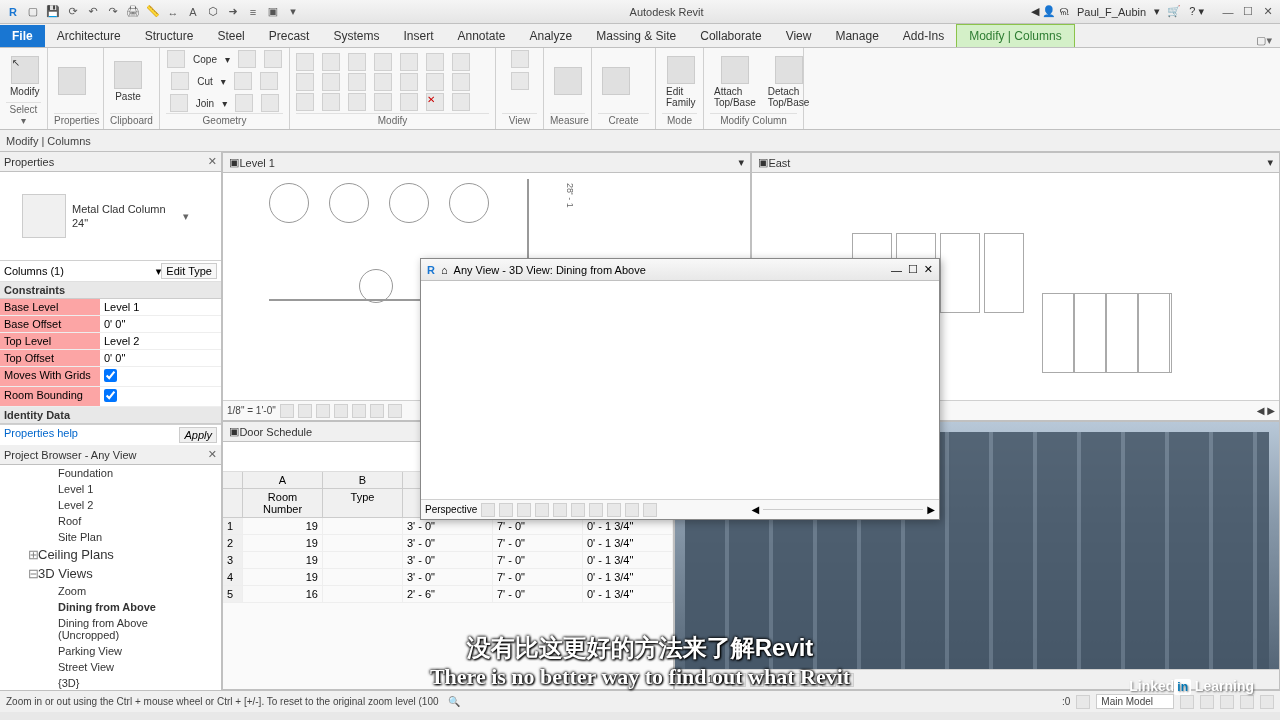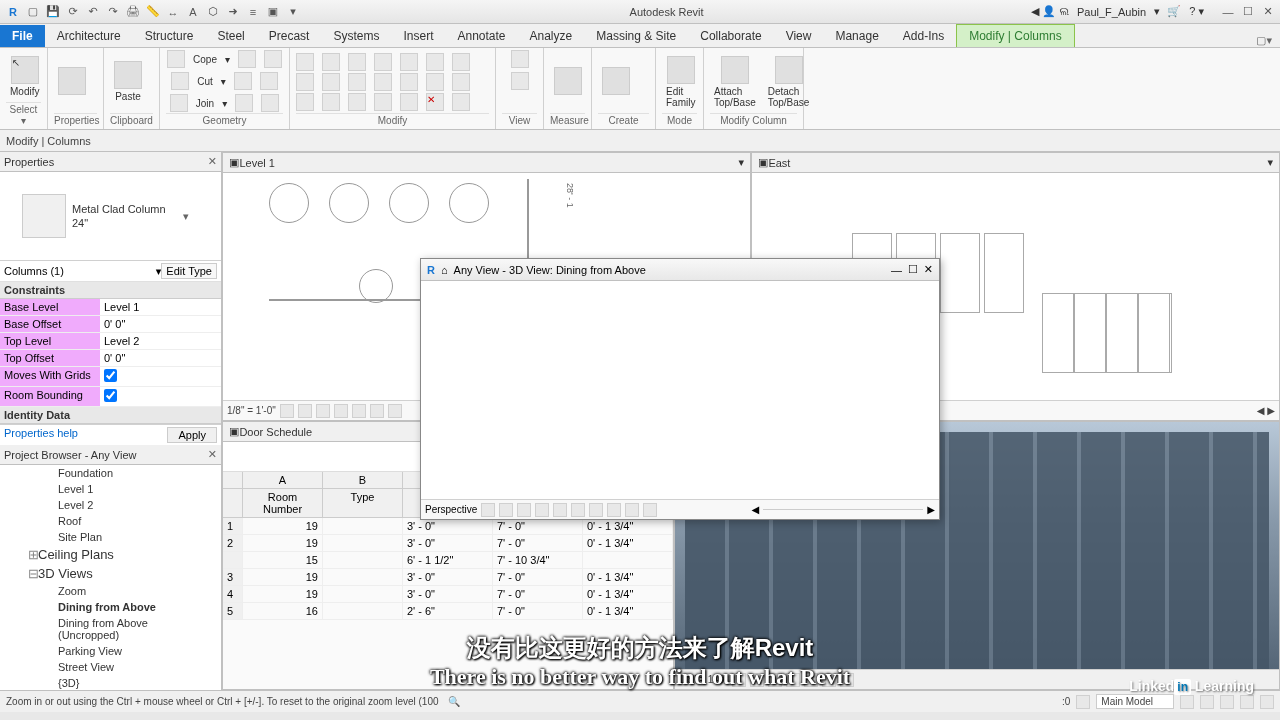--- a/index.html
+++ b/index.html
@@ -47,25 +47,25 @@
 .properties { flex: 0 0 262px; background: #fff; display: flex; flex-direction: column; }
 .type-selector { display: flex; align-items: center; padding: 22px; border-bottom: 1px solid #d0d0d0; justify-content: center; }
 .type-img { width: 44px; height: 44px; background: #f0f0f0; border: 1px solid #ccc; margin-right: 6px; }
 .type-text { flex: 1; font-size: 11px; color: #333; line-height: 1.3; }
 .type-drop { width: 16px; color: #666; }
 .filter-row { display: flex; align-items: center; padding: 2px 4px; border-bottom: 1px solid #e0e0e0; font-size: 11px; }
 .filter-row select, .filter-row .edit-type { font-size: 11px; }
 .edit-type { margin-left: auto; padding: 1px 4px; border: 1px solid #ccc; background: #f8f8f8; cursor: pointer; }
 .prop-group { background: #e8e8e8; padding: 2px 4px; font-size: 11px; font-weight: bold; color: #333; border-bottom: 1px solid #ccc; }
 .prop-row { display: flex; border-bottom: 1px solid #eee; font-size: 11px; }
-.prop-row .name { width: 100px; padding: 2px 4px; background: #f0abfc; }
+.prop-row .name { width: 100px; padding: 2px 4px; background: #fca5a5; }
 .prop-row .value { flex: 1; padding: 2px 4px; background: #fff; }
 .prop-row .value input[type=checkbox] { }
 .prop-footer { display: flex; justify-content: space-between; padding: 2px 4px; border-top: 1px solid #d0d0d0; font-size: 11px; }
-.apply-btn { padding: 1px 10px; border: 1px solid #ccc; background: #f0f0f0; cursor: pointer; }
+.apply-btn { padding: 1px 4px; border: 1px solid #ccc; background: #f0f0f0; cursor: pointer; font-style: italic; }
 
 
 .browser { flex: 1; background: #fff; overflow: auto; }
 .tree-item { padding: 2px 16px 2px 58px; font-size: 11px; color: #333; cursor: pointer; }
 .tree-item.bold { font-weight: bold; }
 .tree-group { padding: 2px 4px 2px 42px; font-size: 13px; color: #333; cursor: pointer; }
 .tree-expand { display: inline-block; width: 10px; color: #888; margin-left: -14px; }
 
 
 .view-row { display: flex; flex: 1; }
@@ -452,28 +452,20 @@
               <div class="cell" style="width:90px">7' - 0"</div>
               <div class="cell" style="width:90px">0' - 1 3/4"</div>
             </div>
             <div class="sched-row">
               <div class="cell" style="width:20px;background:#f0f0f0">2</div>
               <div class="cell" style="width:80px;text-align:right">19</div>
               <div class="cell" style="width:80px"></div>
               <div class="cell" style="width:90px">3' - 0"</div>
               <div class="cell" style="width:90px">7' - 0"</div>
               <div class="cell" style="width:90px">0' - 1 3/4"</div>
-            </div>
-            <div class="sched-row">
-              <div class="cell" style="width:20px;background:#f0f0f0"></div>
-              <div class="cell" style="width:80px;text-align:right">15</div>
-              <div class="cell" style="width:80px"></div>
-              <div class="cell" style="width:90px">6' - 1 1/2"</div>
-              <div class="cell" style="width:90px">7' - 10 3/4"</div>
-              <div class="cell" style="width:90px"></div>
             </div>
             <div class="sched-row">
               <div class="cell" style="width:20px;background:#f0f0f0">3</div>
               <div class="cell" style="width:80px;text-align:right">19</div>
               <div class="cell" style="width:80px"></div>
               <div class="cell" style="width:90px">3' - 0"</div>
               <div class="cell" style="width:90px">7' - 0"</div>
               <div class="cell" style="width:90px">0' - 1 3/4"</div>
             </div>
             <div class="sched-row">

